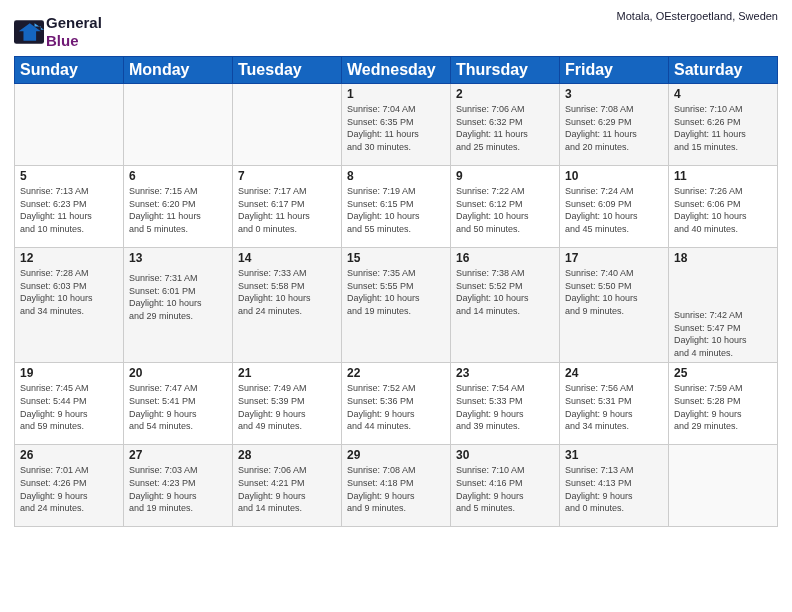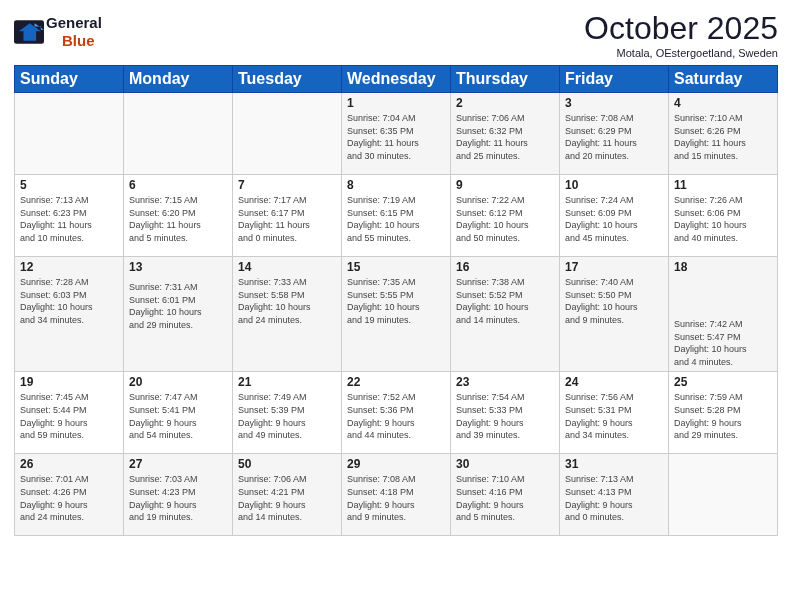--- a/index.html
+++ b/index.html
@@ -97,26 +97,25 @@
   <div class="header">
     <div class="logo">
       <svg class="logo-icon" width="38" height="30" viewBox="0 0 38 30">
         <rect x="0" y="0" width="38" height="30" rx="3" fill="#1a1a2e"></rect>
         <polygon points="20,4 34,14 28,14 28,26 12,26 12,14 6,14" fill="#1565c0"></polygon>
         <polygon points="26,4 38,12 34,12 34,8 26,8" fill="#42a5f5"></polygon>
       </svg>
       <div>
         <div style="font-size:15px; font-weight:bold; color:#1a1a2e; line-height:1.2;">
           <span style="color:#1a1a2e;">General</span><br>
-          <span style="color:#c2410c;margin-left:16px;">Blue</span>
+          <span style="color:#701a75;">Blue</span>
         </div>
       </div>
     </div>
     <div class="title-area">
-      <h1>October 2025</h1>
       <h2>Motala, OEstergoetland, Sweden</h2>
     </div>
   </div>
 
   <table class="calendar">
     <thead>
       <tr>
       <th>Sunday</th>
           <th>Monday</th>
           <th>Tuesday</th>
@@ -322,21 +321,21 @@
 and 24 minutes.</div>
           </td>
           <td>
             <span class="day-number">27</span>
             <div class="day-info" style="white-space: pre-line;">Sunrise: 7:03 AM
 Sunset: 4:23 PM
 Daylight: 9 hours
 and 19 minutes.</div>
           </td>
           <td>
-            <span class="day-number">50</span>
+            <span class="day-number">28</span>
             <div class="day-info" style="white-space: pre-line;">Sunrise: 7:06 AM
 Sunset: 4:21 PM
 Daylight: 9 hours
 and 14 minutes.</div>
           </td>
           <td>
             <span class="day-number">29</span>
             <div class="day-info" style="white-space: pre-line;">Sunrise: 7:08 AM
 Sunset: 4:18 PM
 Daylight: 9 hours

